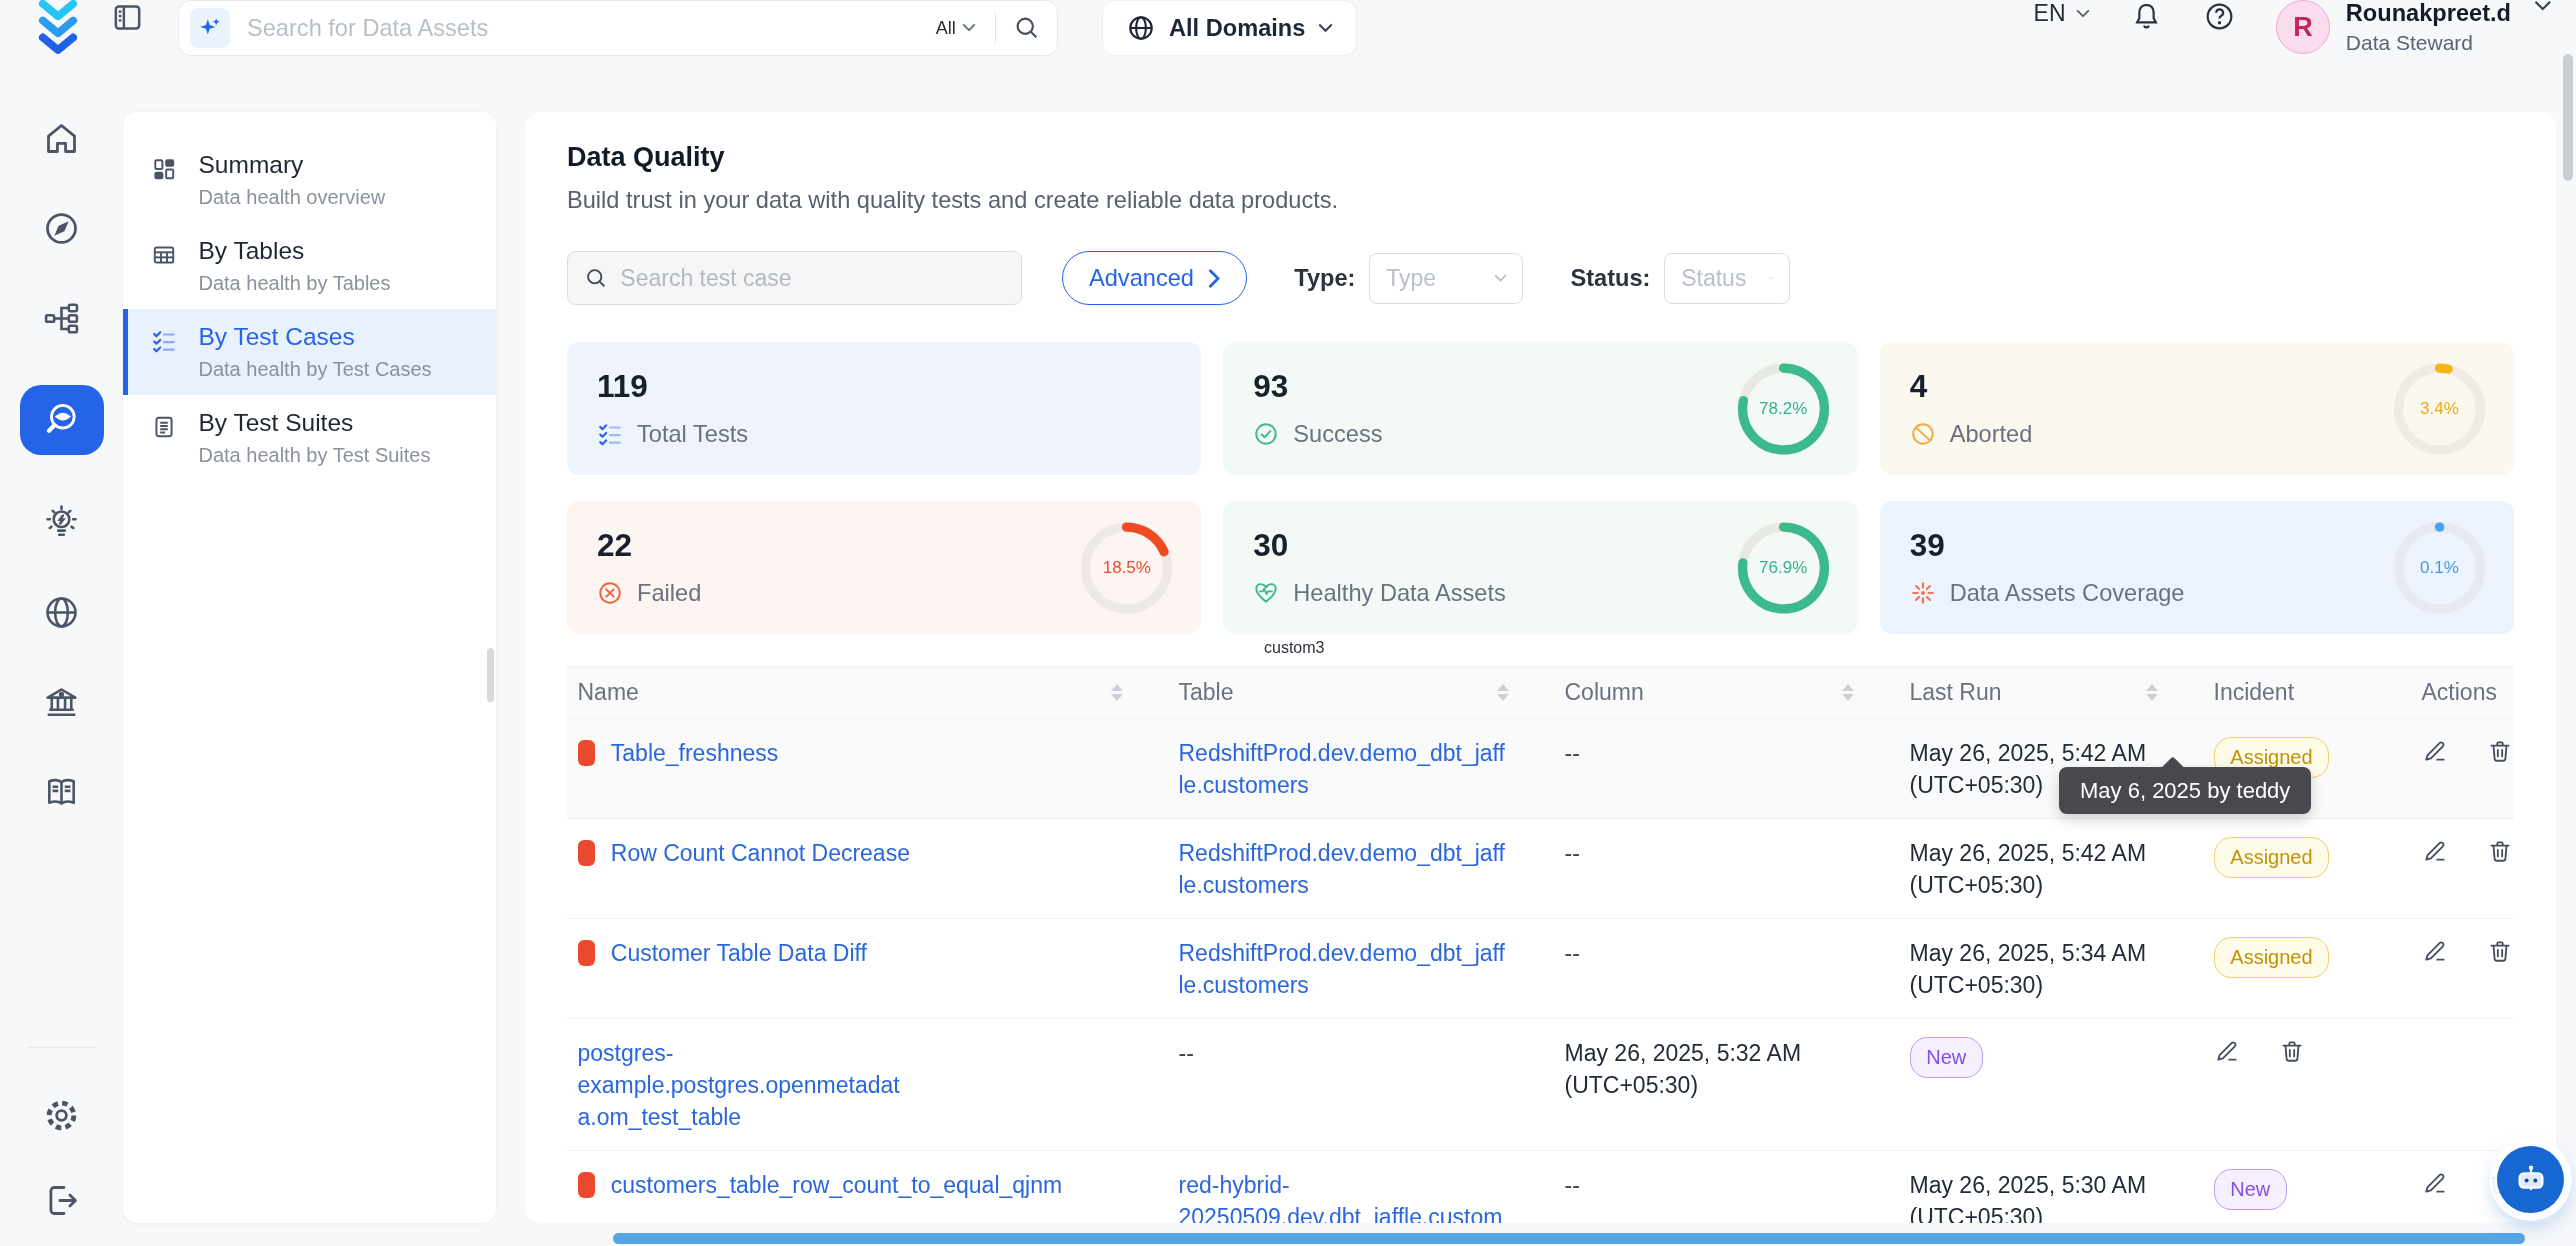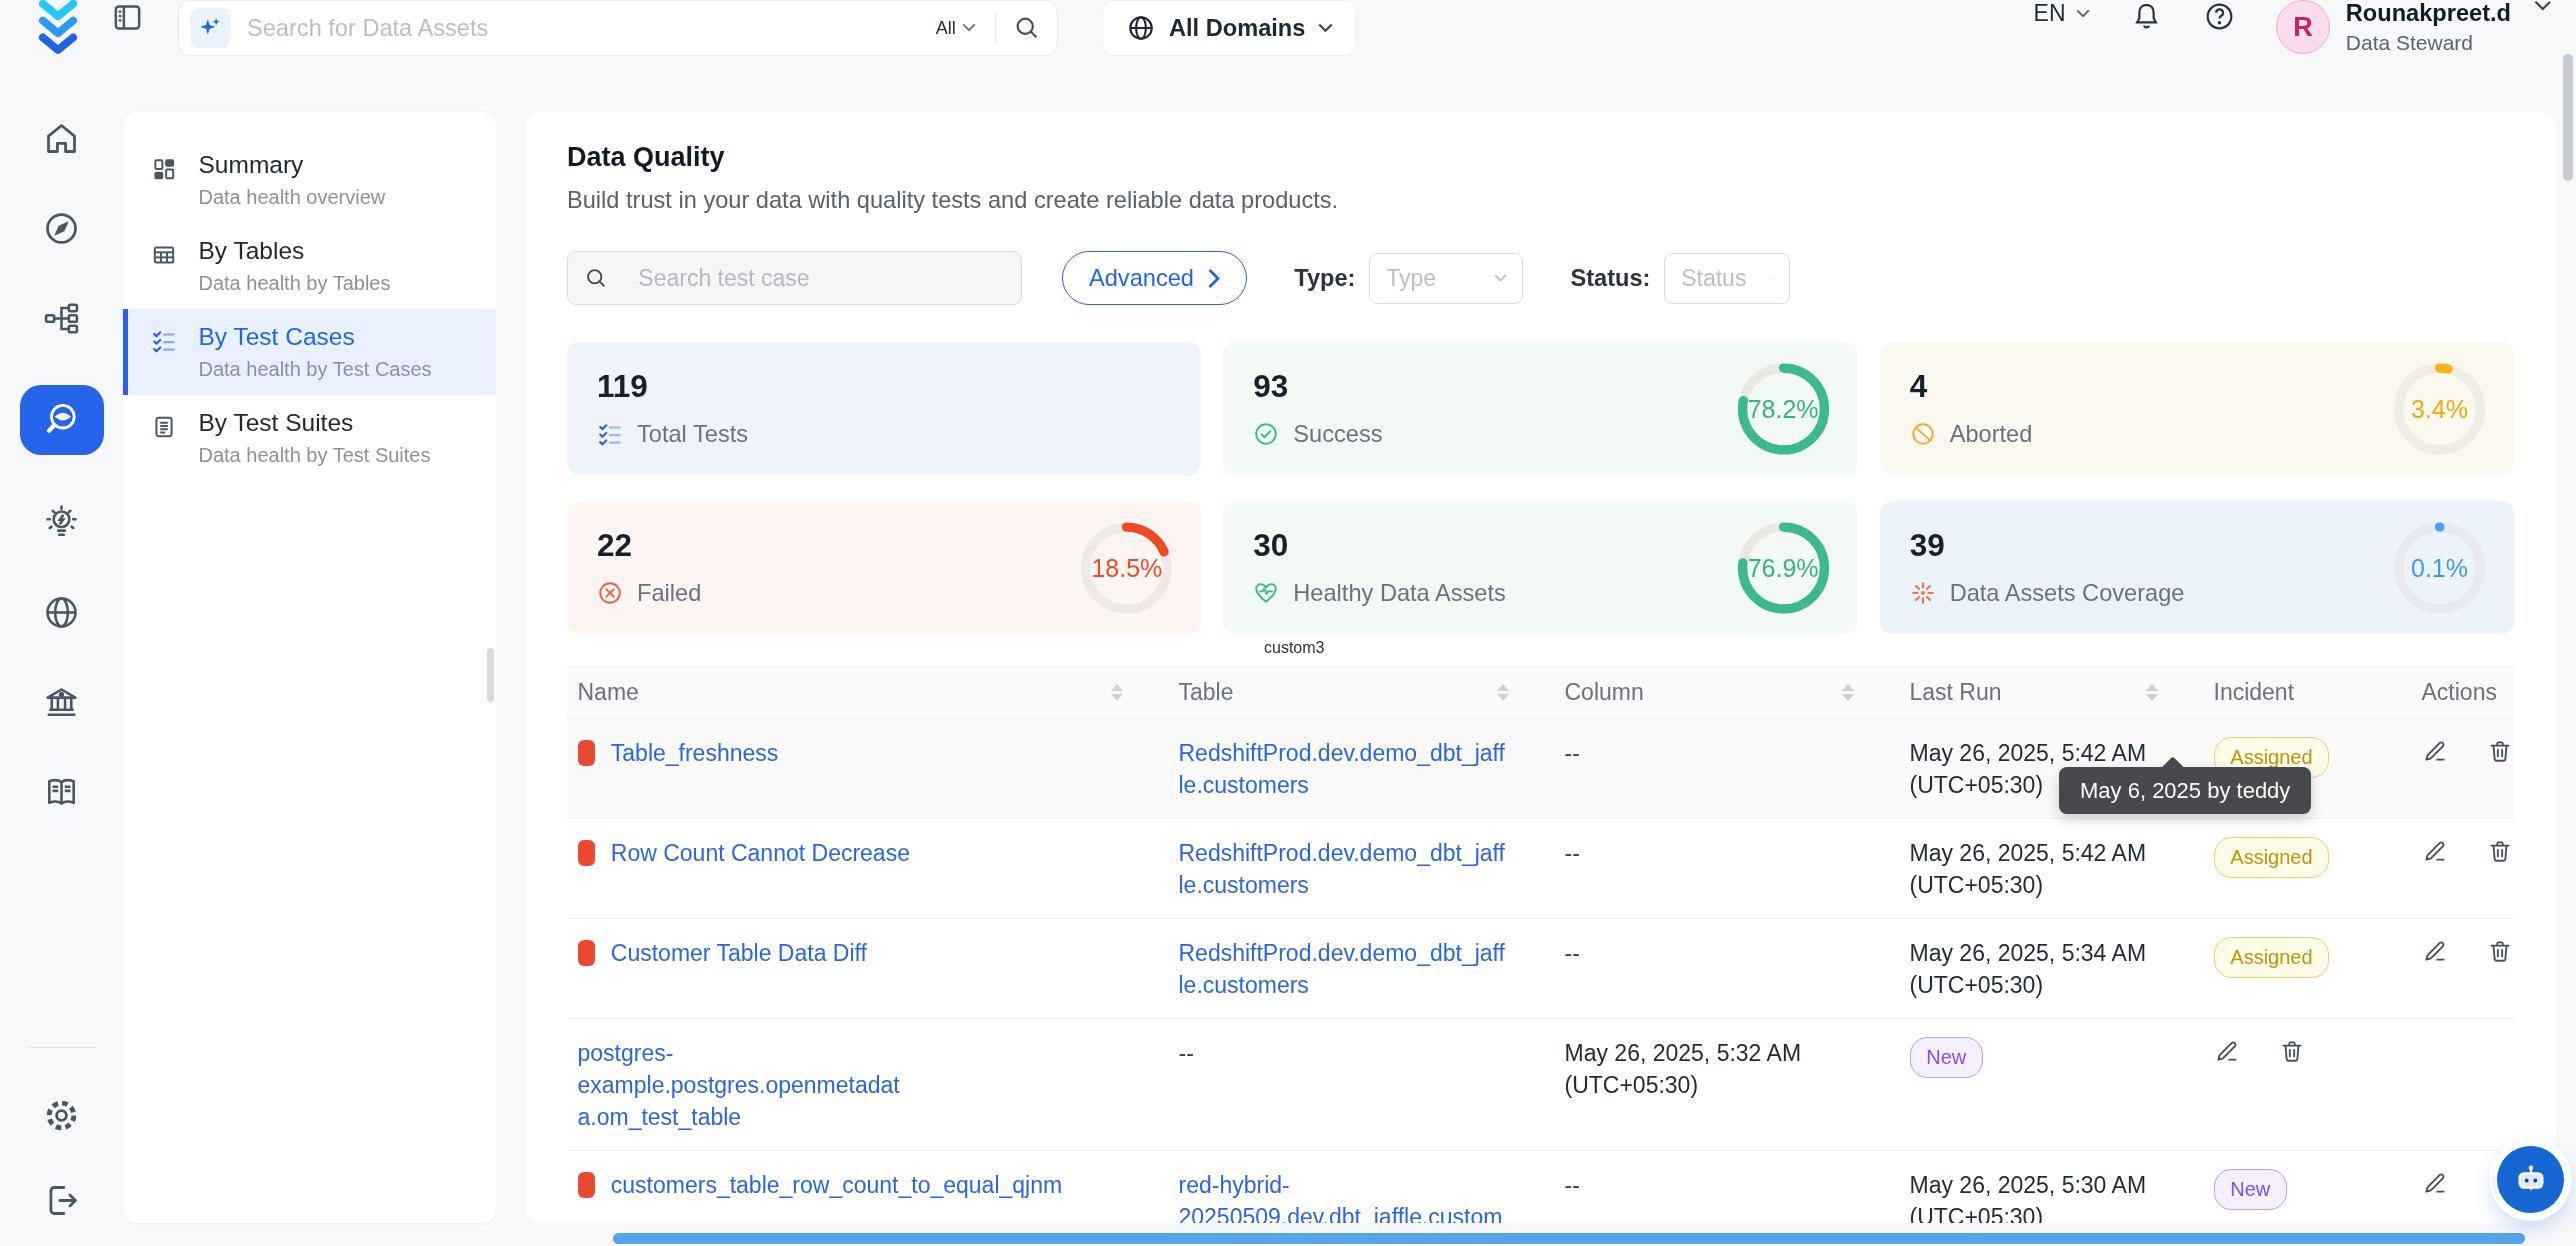--- a/index.html
+++ b/index.html
@@ -44,38 +44,38 @@
   .panel-item.active .pi-title { color:#2563e8; }
   .panel-item.active .pi-icon { color:#2563e8; }
   .panel-scroll { position:absolute; right:1.8px; top:536px; width:7px; height:54px; background:#d6d9de; border-radius:3.5px; }
 
   
   .main { position:absolute; left:525px; top:112px; width:2031px; bottom:23px; background:#fff; border-radius:15.8px; padding:30px 42px 0 42px; overflow:hidden; }
   .page-title { font-size:27px; font-weight:700; color:#121a26; }
   .page-desc { font-size:23.6px; color:#59616d; margin-top:14px; }
 
   .filters { display:flex; align-items:center; margin-top:37px; }
-  .tc-search { width:455px; height:54px; border:0.9px solid #d9dbe0; background:#f6f6f7; border-radius:8.8px; display:flex; align-items:center; padding:0 15.8px; gap:30px; }
+  .tc-search { width:455px; height:54px; border:0.9px solid #d9dbe0; background:#f6f6f7; border-radius:8.8px; display:flex; align-items:center; padding:0 15.8px; gap:12px; }
   .tc-search input { flex:1; border:none; outline:none; background:transparent; font-size:23px; color:#333; font-family:inherit; }
   .tc-search input::placeholder { color:#b3b9c3; }
   .adv-btn { margin-left:40px; height:54px; padding:0 26px; border:1.8px solid #2563e8; border-radius:27px; background:#fff; color:#2563e8; font-size:23.6px; font-weight:500; display:flex; align-items:center; gap:14px; cursor:pointer; }
   .f-label { margin-left:47px; font-size:23.6px; font-weight:600; color:#2c333e; margin-right:14px; }
   .f-select { height:51px; border:0.9px solid #dadce1; border-radius:7.9px; background:#fff; display:flex; align-items:center; justify-content:space-between; padding:0 15.8px; font-size:23px; color:#b9bfc8; gap:23px; }
   .f-select.type { width:154px; } .f-select.status { width:126px; }
 
   
   .cards { display:grid; grid-template-columns:repeat(3, 1fr); gap:26px 22px; margin-top:37px; }
   .card { position:relative; height:133px; border-radius:12.3px; padding:26px 30px; }
   .card.c1 { background:#eef3fc; } .card.c2 { background:#f3faf6; } .card.c3 { background:#fbf8ef; }
   .card.c4 { background:#fdf5f2; } .card.c5 { background:#f3faf6; } .card.c6 { background:#edf3fc; }
   .card-value { font-size:31.5px; font-weight:700; color:#18202c; }
   .card-label { display:flex; align-items:center; gap:14px; margin-top:15.8px; font-size:23.6px; color:#6a727e; }
   .ring-wrap { position:absolute; right:28px; top:50%; transform:translateY(-50%); width:93px; height:93px; }
   .ring-wrap svg { transform:rotate(-90deg); }
-  .ring-pct { position:absolute; inset:0; display:flex; align-items:center; justify-content:center; font-size:25px; font-weight:500; }
+  .ring-pct { position:absolute; inset:0; display:flex; align-items:center; justify-content:center; font-size:17px; font-weight:500; }
   .c2 .ring-pct,.c5 .ring-pct { color:#35b287; } .c3 .ring-pct { color:#efa90c; }
   .c4 .ring-pct { color:#f04a26; } .c6 .ring-pct { color:#3d9af0; }
 
   .custom-label { margin:5.3px 0 0 697px; font-size:16px; color:#2b313b; height:23px; }
 
   
   .dq-table { margin-top:3.5px; }
   .t-head, .t-row { display:grid; grid-template-columns:572px 357px 316px 275px 179px 1fr;gap:29px; }
   .t-head { background:#fafafa; border-top:0.9px solid #f1f1f2; border-bottom:0.9px solid #f1f1f2; }
   .th { display:flex; align-items:center; justify-content:space-between; padding:12.3px 15.8px 12.3px 10.5px; font-size:23px; font-weight:500; color:#6a7180; }

